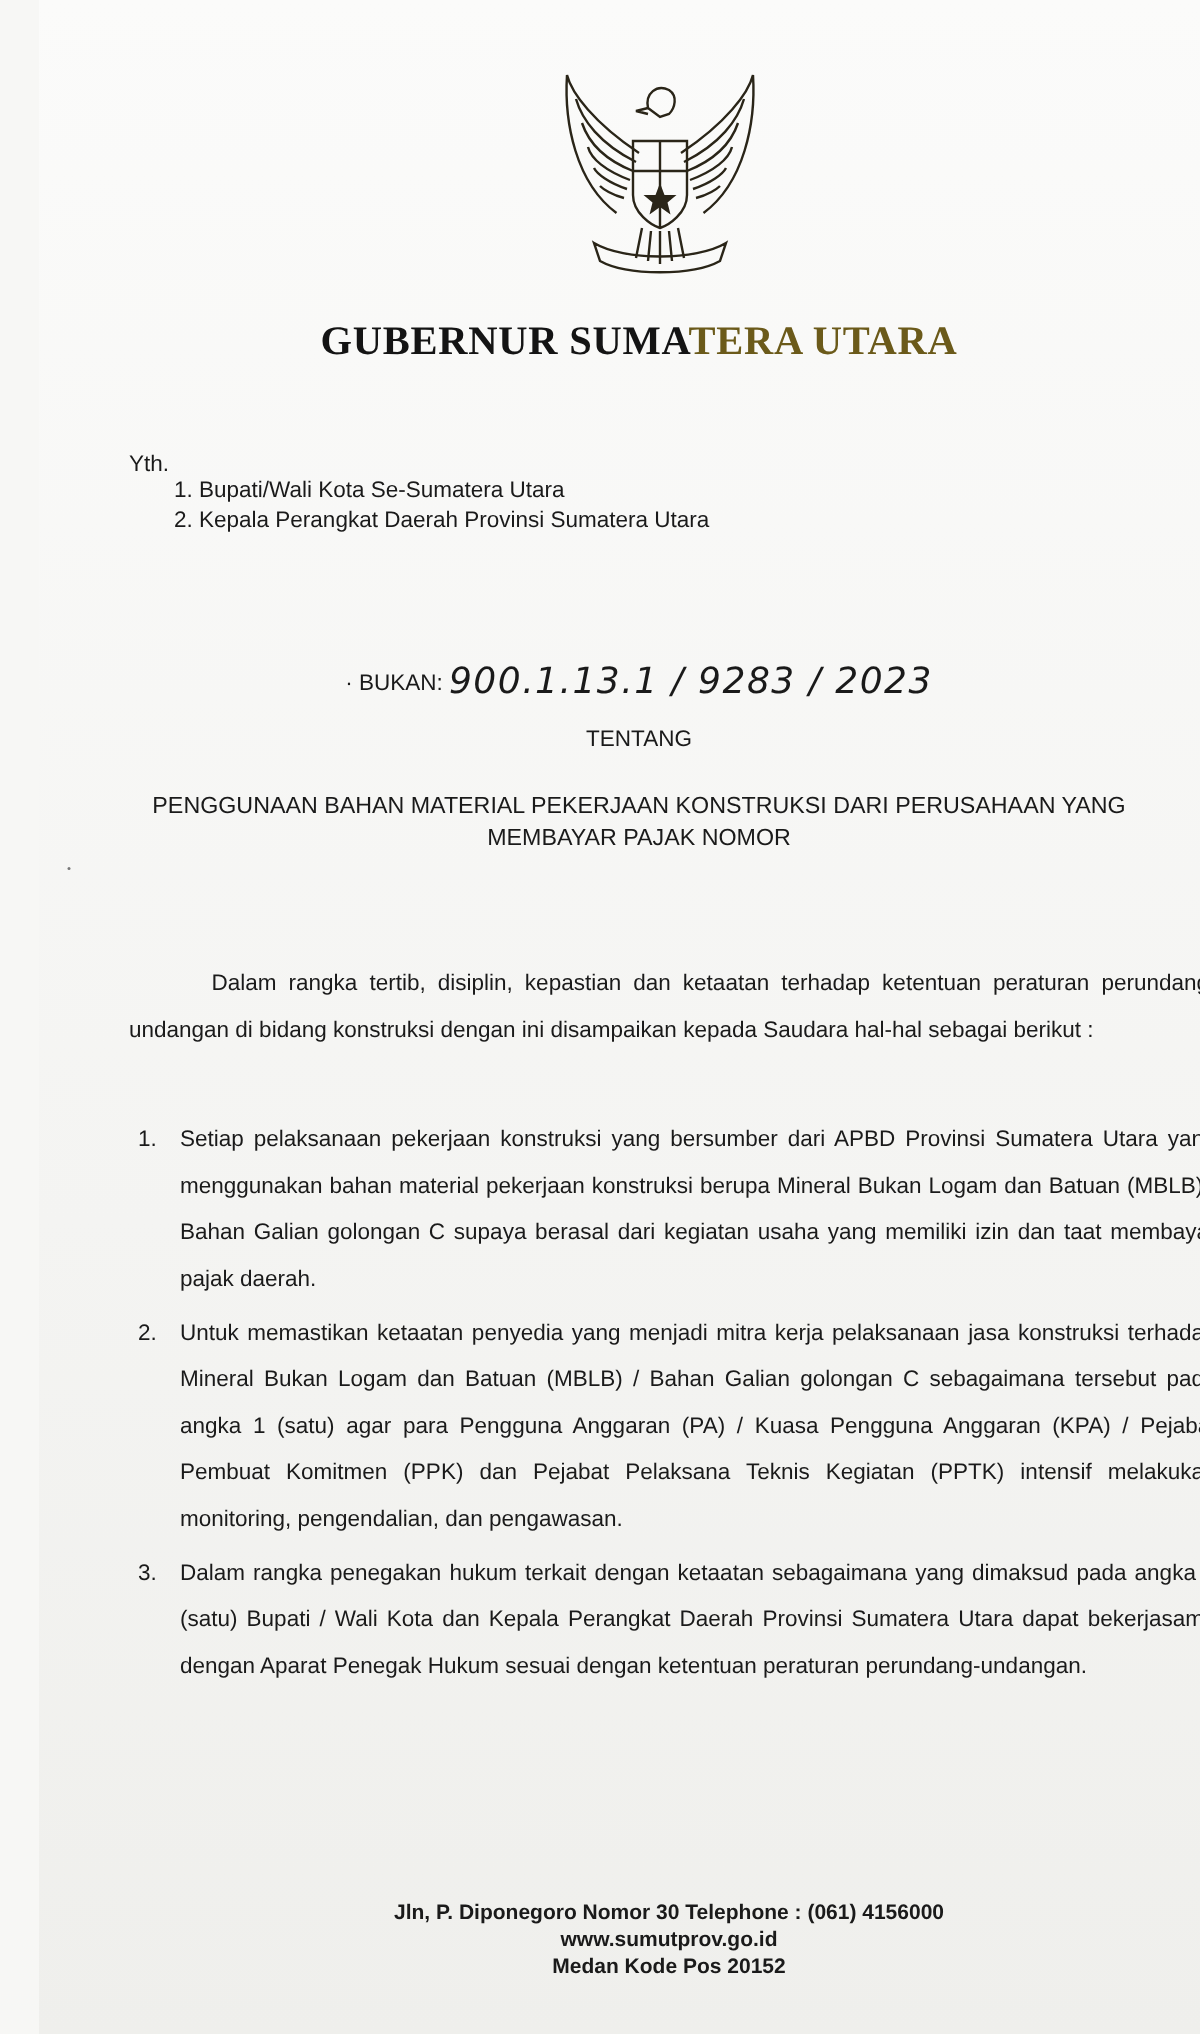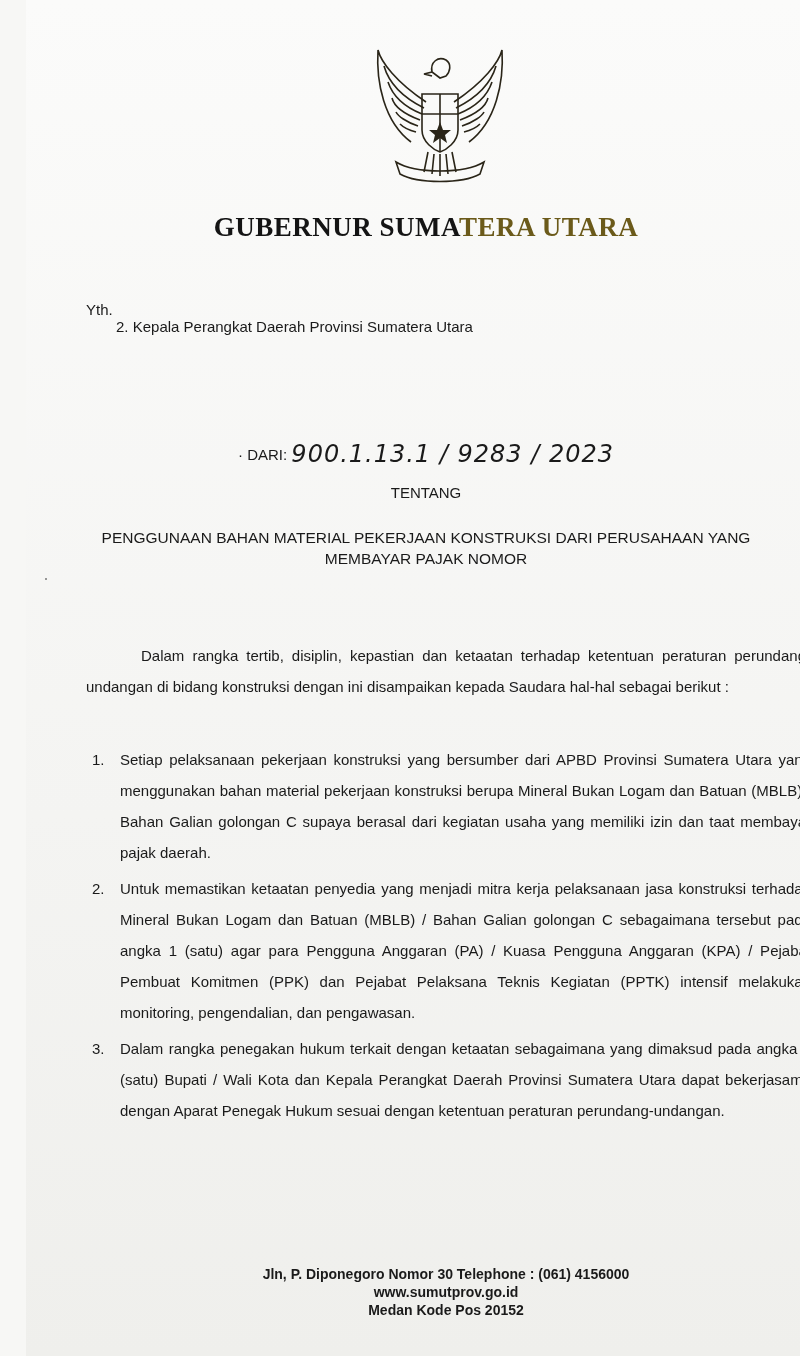--- a/index.html
+++ b/index.html
@@ -70,24 +70,25 @@
 
       <path d="M30 120 C50 132, 98 132, 118 120 L114 132 C96 142, 52 142, 34 132 Z"></path>
     </g>
     <polygon points="74,80 77,88 85,88 79,93 81,101 74,96 67,101 69,93 63,88 71,88" fill="#2a2518"></polygon>
   </svg>
 
   <div class="title"><span>GUBERNUR SUMA</span><span class="gold">TERA UTARA</span></div>
 
   <div class="yth">Yth.</div>
   <div class="yth-list">
+    <div><span>1.</span> <span>Bupati/Wali Kota Se-Sumatera Utara</span></div>
     <div><span>2.</span> <span>Kepala Perangkat Daerah Provinsi Sumatera Utara</span></div>
   </div>
 
-  <div class="center nomor"><span>· DARI:</span> <span class="hand">900.1.13.1 / 9283 / 2023</span></div>
+  <div class="center nomor"><span>· BUKAN:</span> <span class="hand">900.1.13.1 / 9283 / 2023</span></div>
   <div class="center tentang">TENTANG</div>
   <div class="center subject">
     <div>PENGGUNAAN BAHAN MATERIAL PEKERJAAN KONSTRUKSI DARI PERUSAHAAN YANG</div>
     <div>MEMBAYAR PAJAK NOMOR</div>
   </div>
 
   <div class="dot"></div>
 
   <div class="para" style="top:640px;"><span class="indent"></span><span>Dalam rangka tertib, disiplin, kepastian dan ketaatan terhadap ketentuan peraturan perundang-undangan di  bidang konstruksi dengan ini disampaikan kepada Saudara hal-hal sebagai berikut :</span></div>
 

